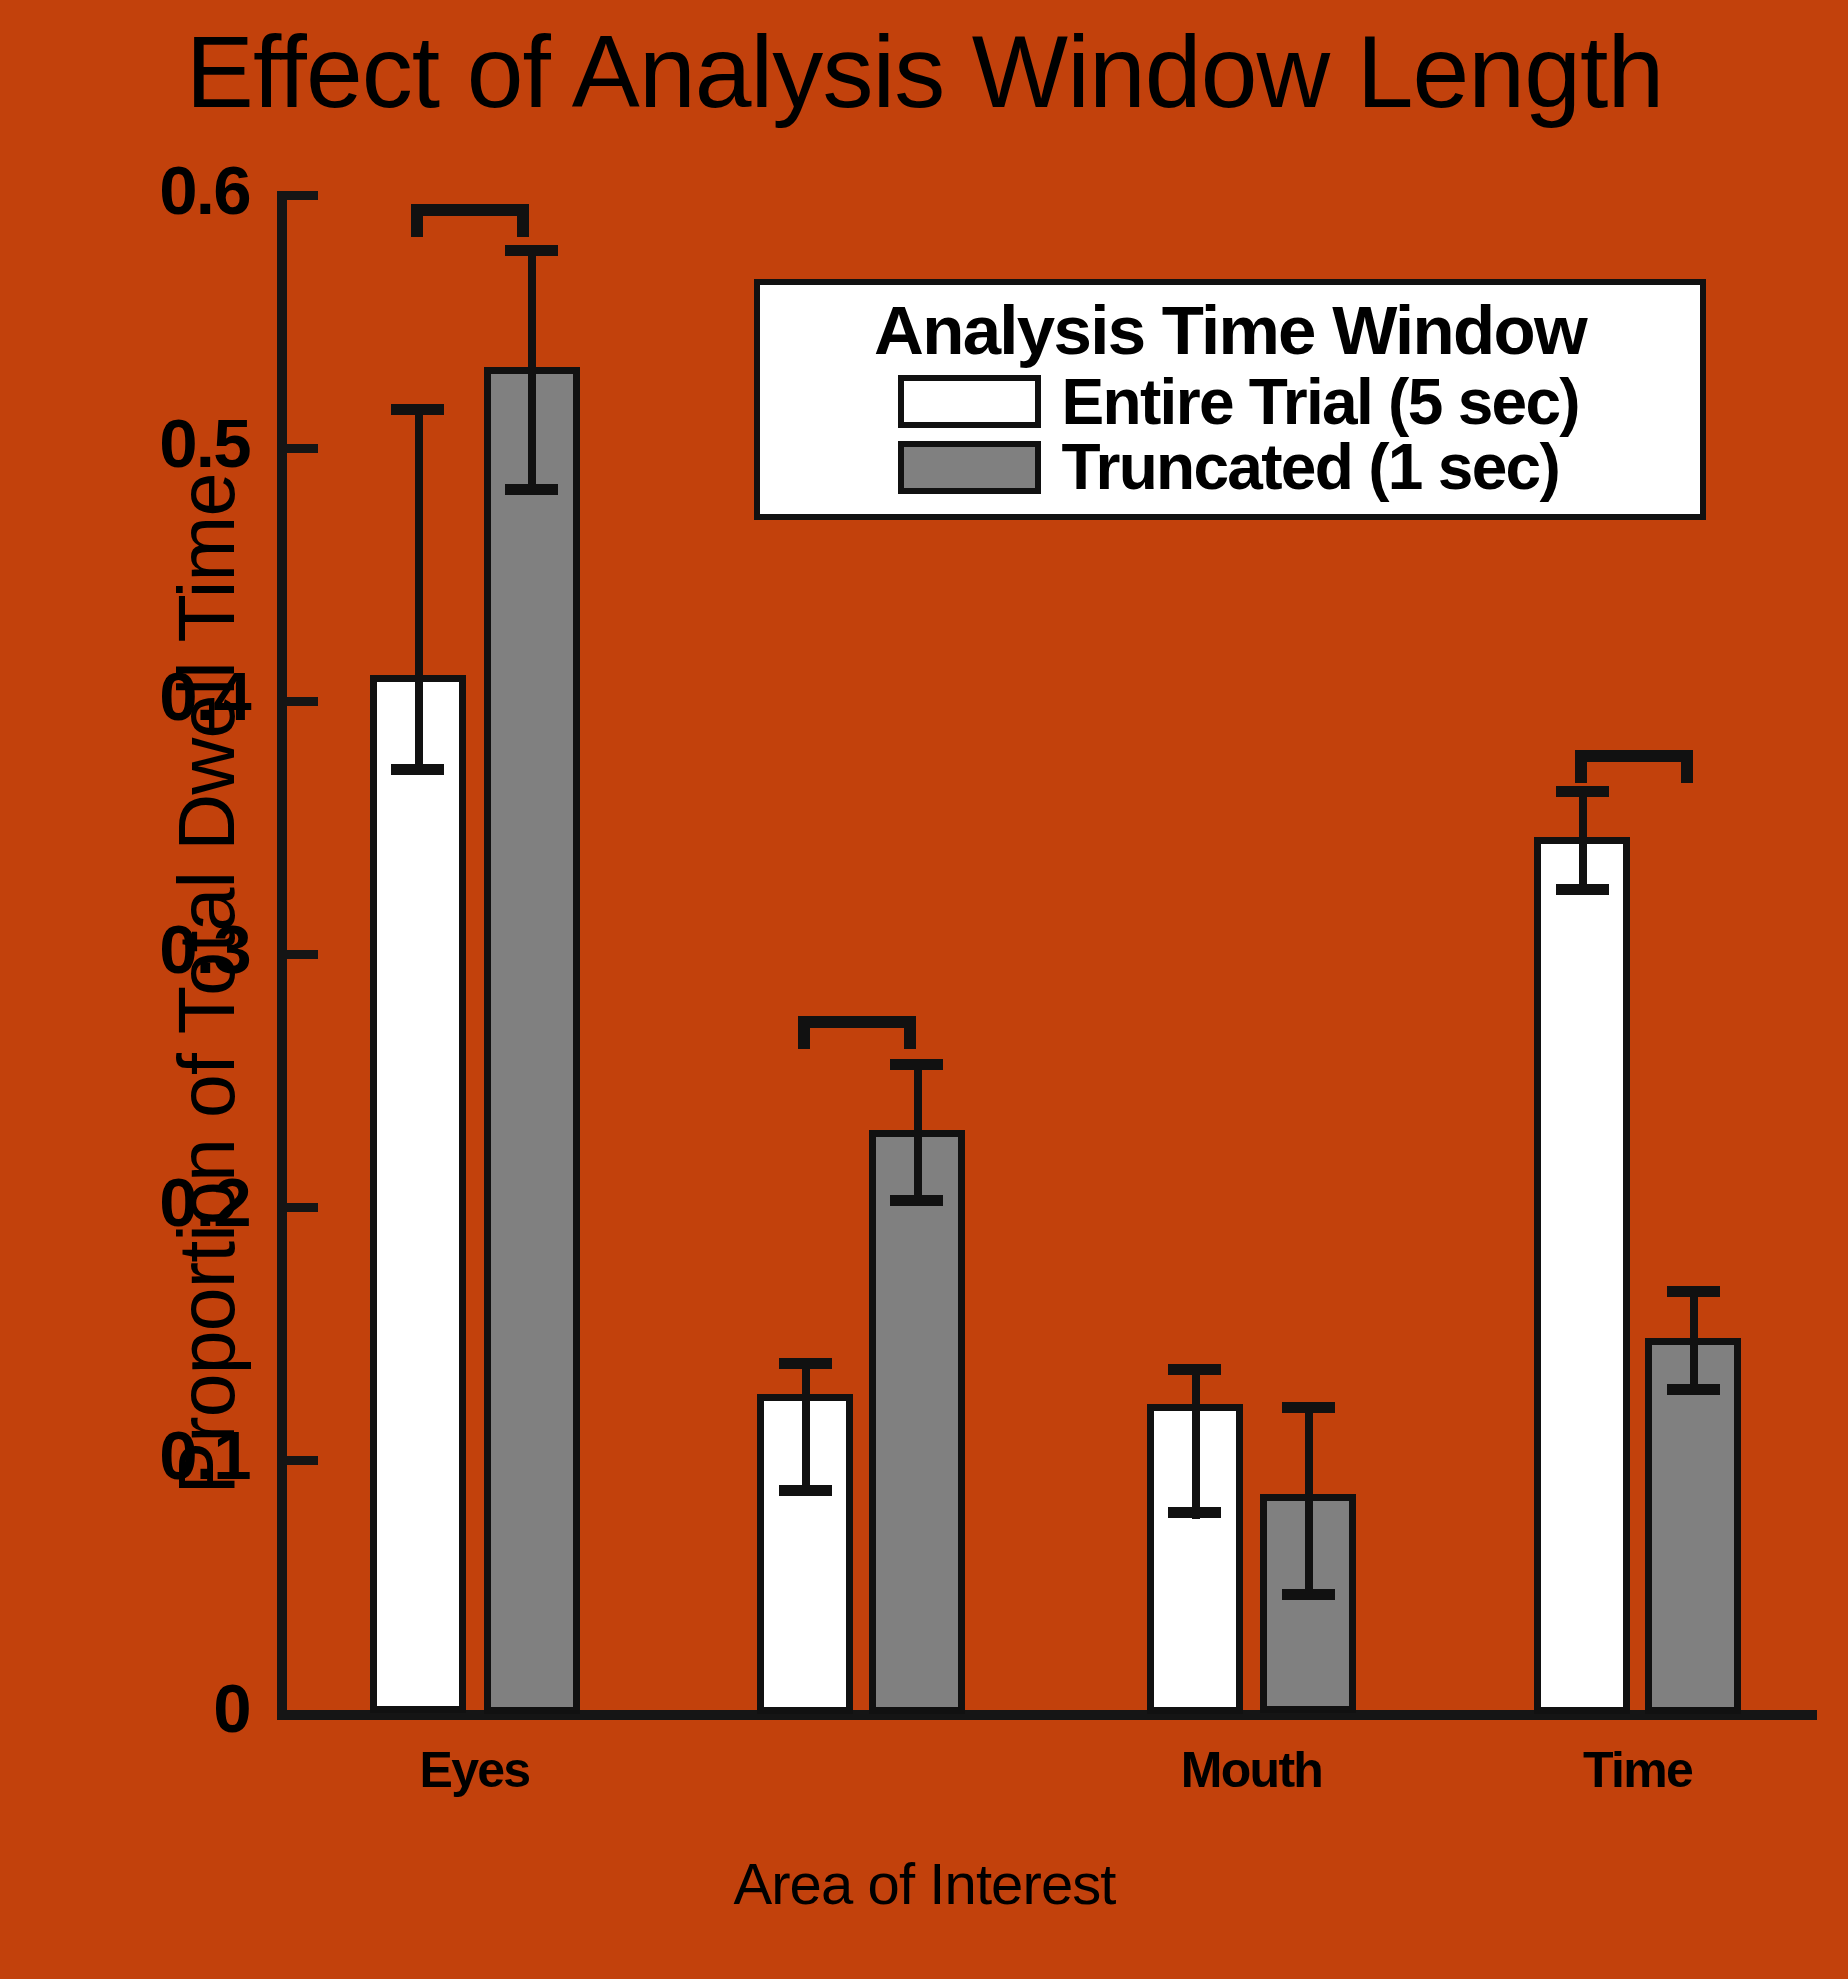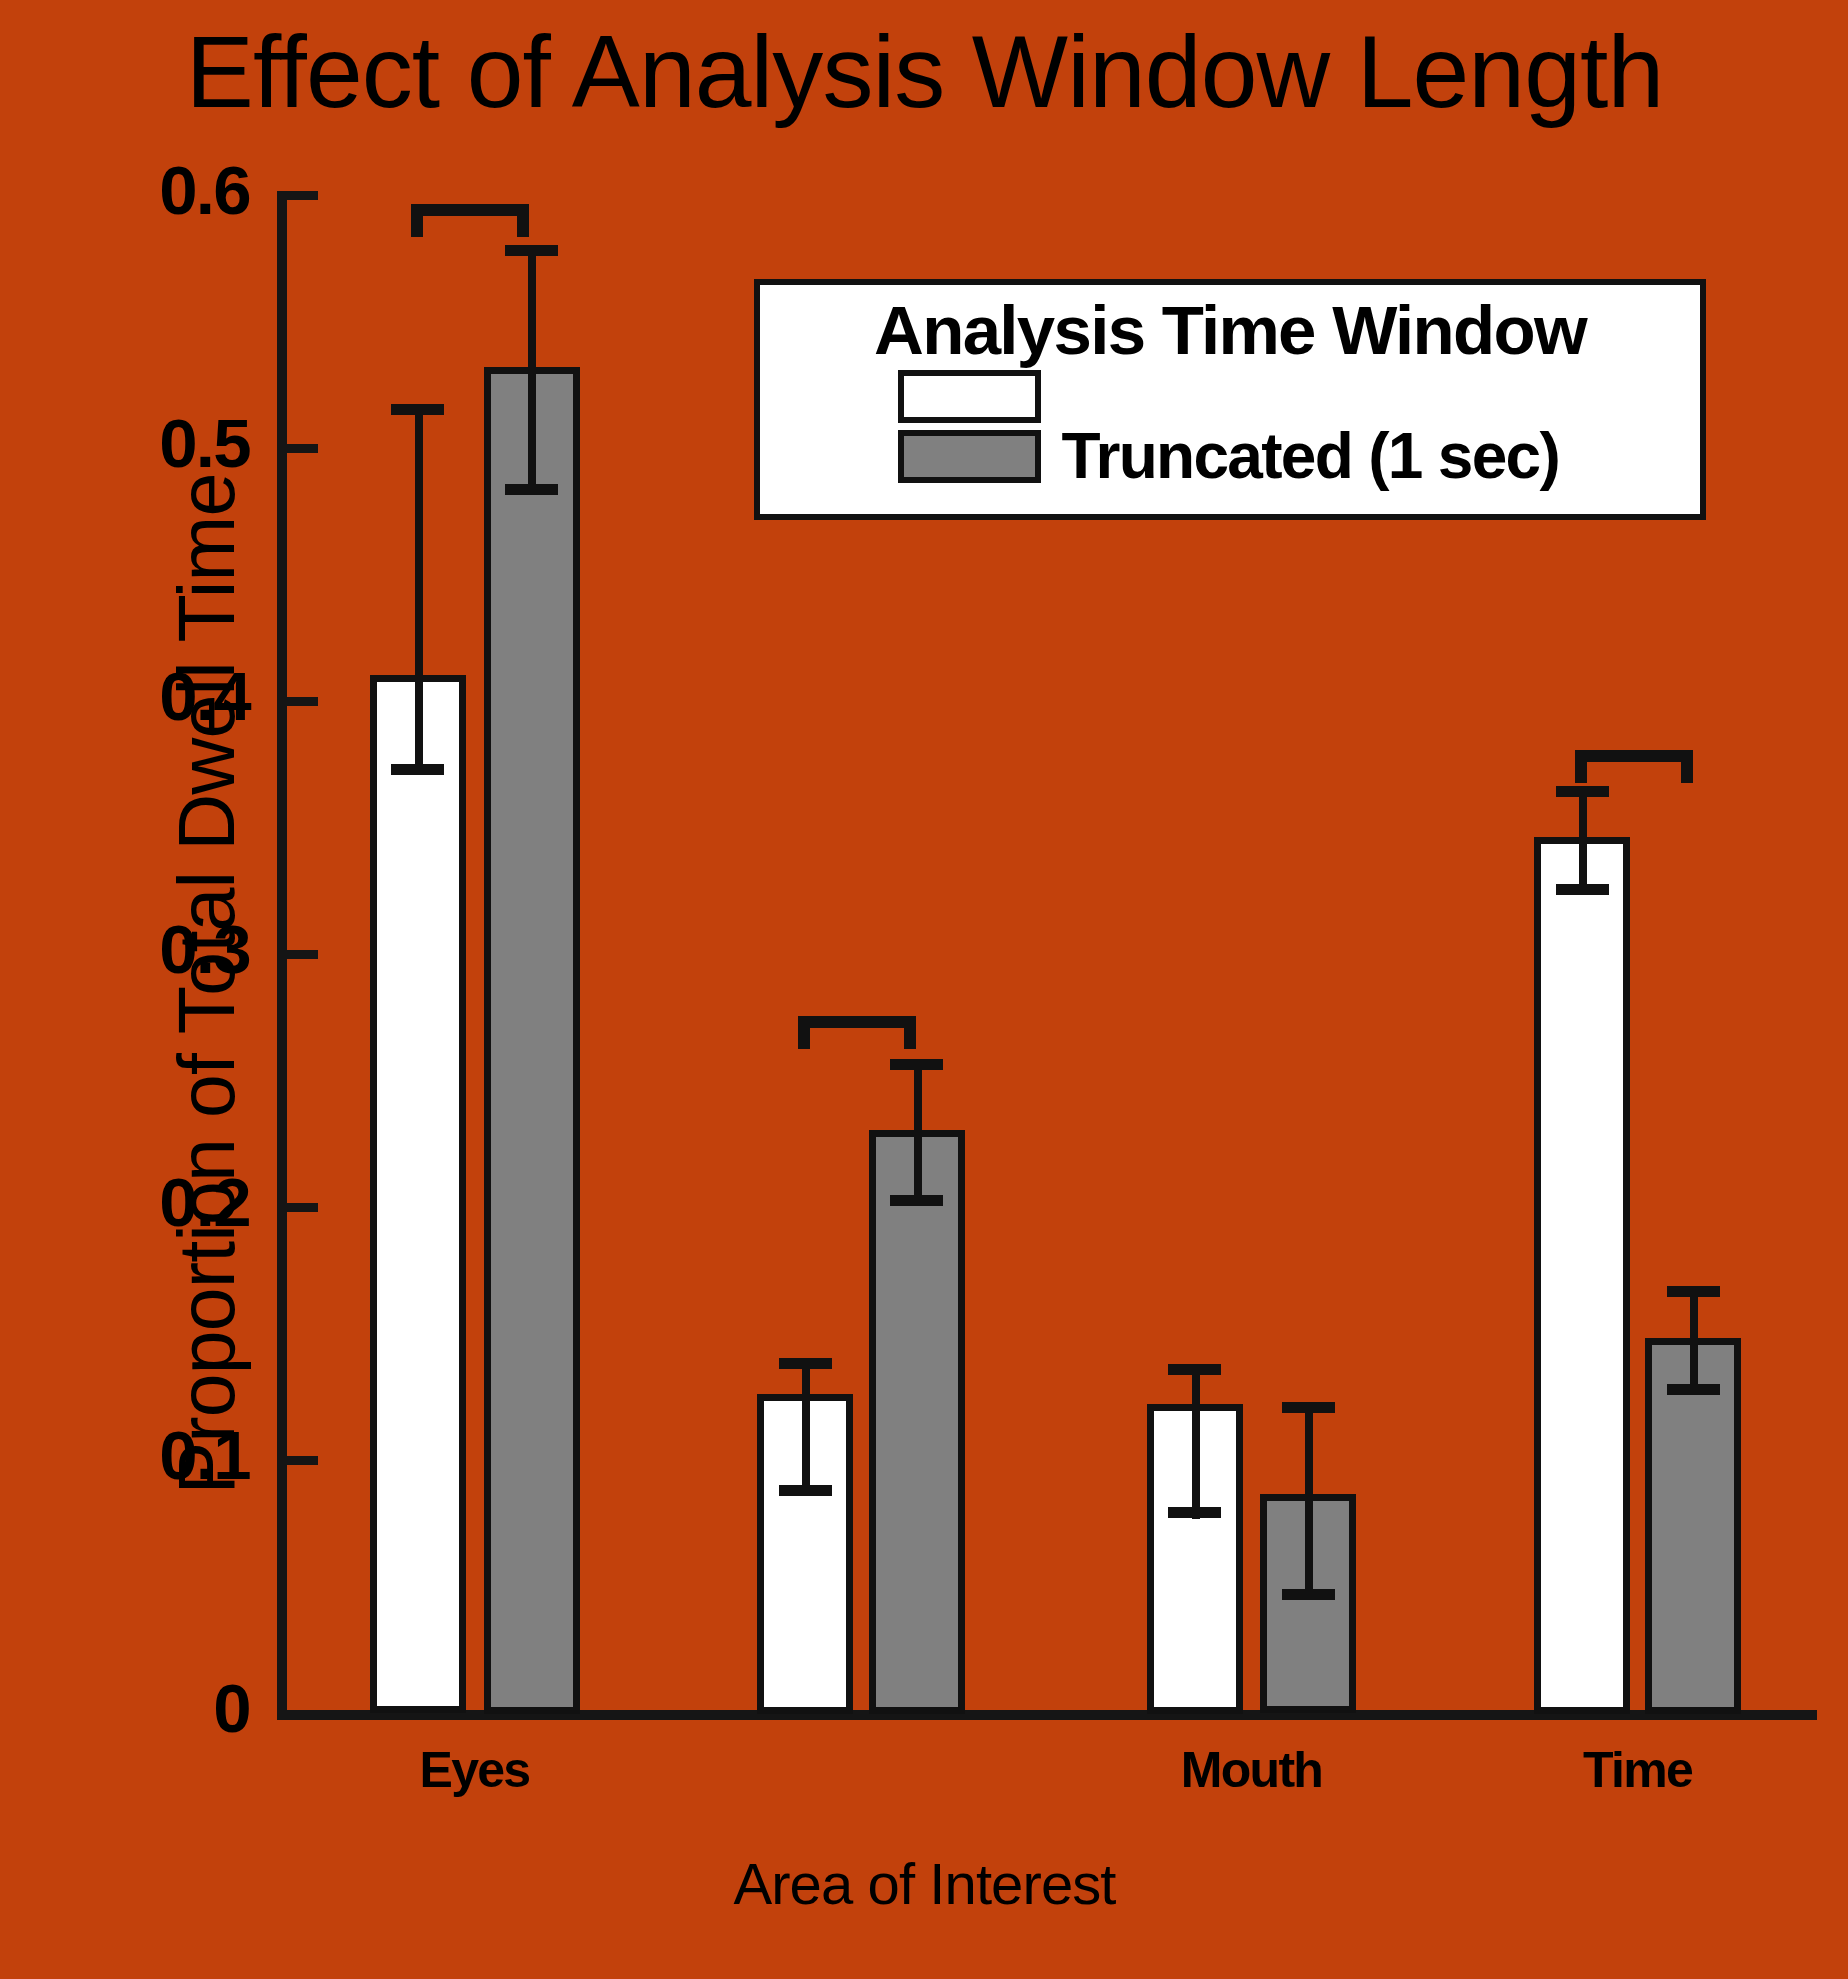--- a/index.html
+++ b/index.html
@@ -148,20 +148,21 @@
     </div>
 
     <div class="catlabel" style="left:294px">Eyes</div>
     <div class="catlabel" style="left:1071px">Mouth</div>
     <div class="catlabel" style="left:1457px">Time</div>
 
     <div class="legend">
       <div class="legend-title">Analysis Time Window</div>
       <div class="legend-row">
         <span class="swatch open"></span>
+        <span class="legend-label">Entire Trial (5 sec)</span>
       </div>
       <div class="legend-row">
         <span class="swatch filled"></span>
         <span class="legend-label">Truncated (1 sec)</span>
       </div>
     </div>
 
   </div>
 
   <div class="xlabel">Area of Interest</div>

